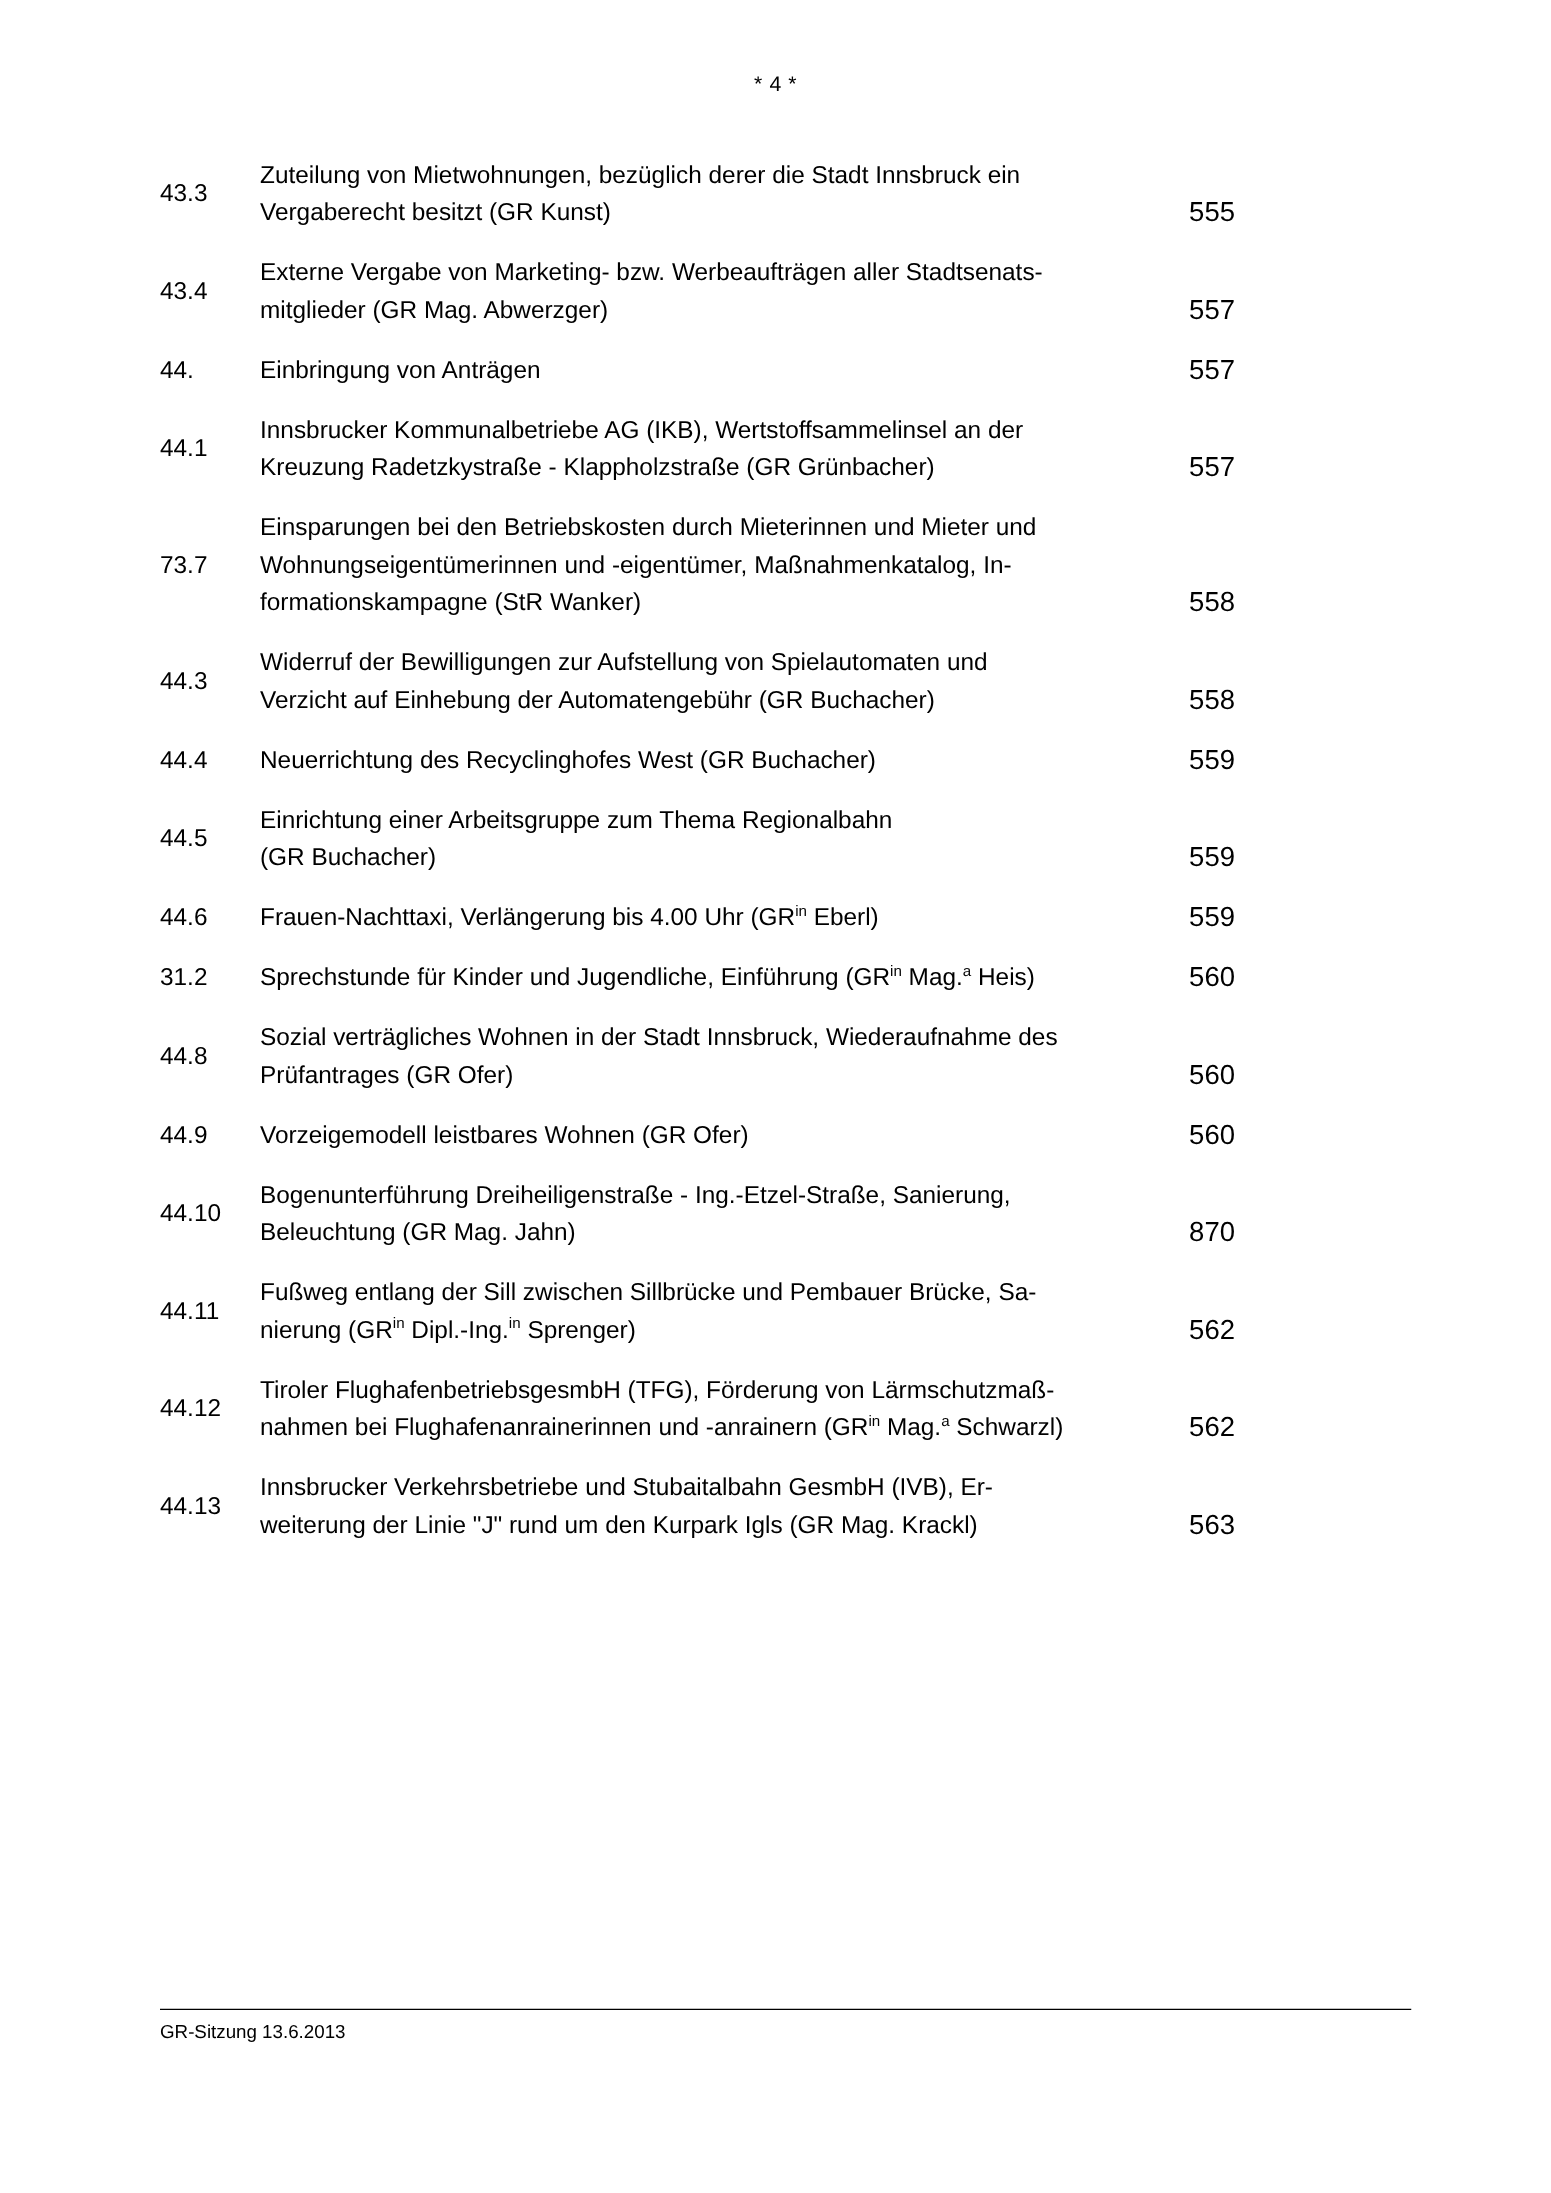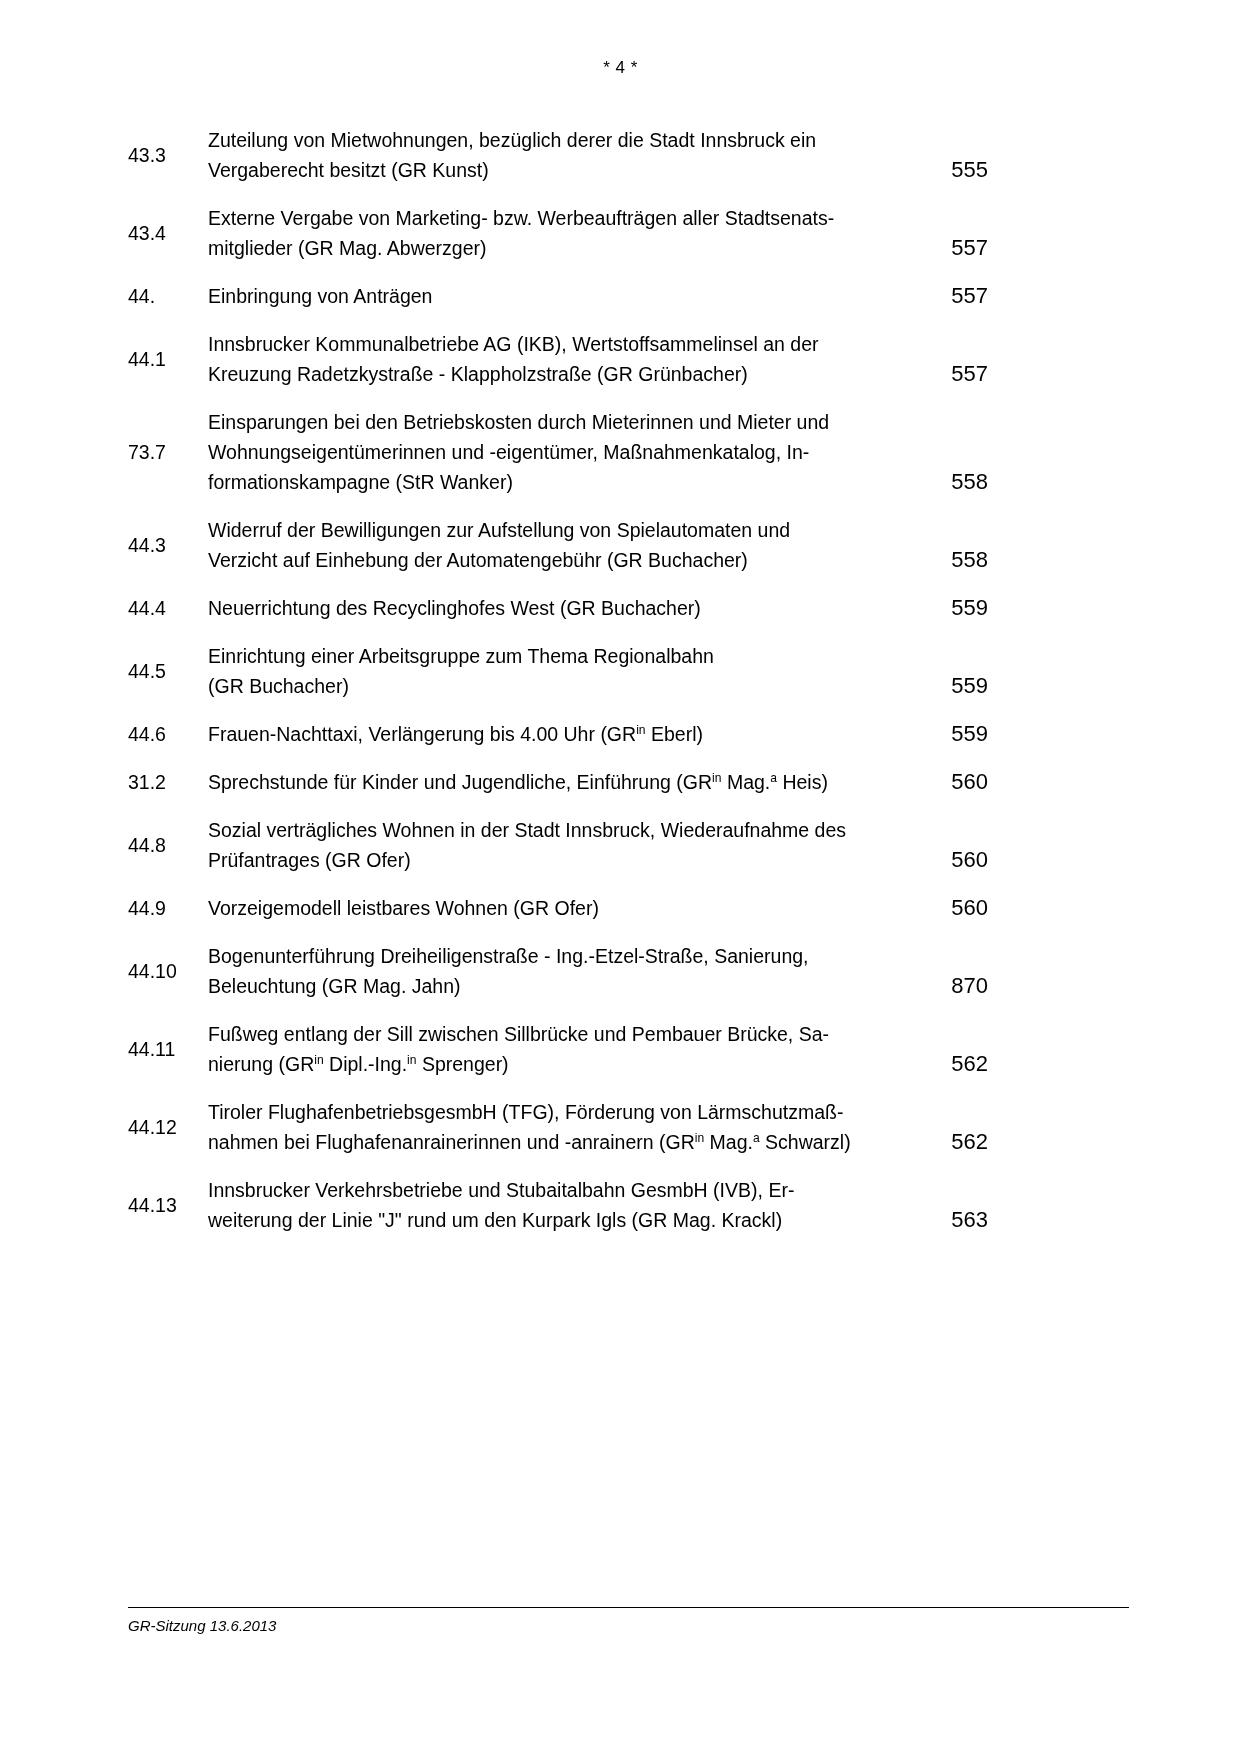--- a/index.html
+++ b/index.html
@@ -63,21 +63,20 @@
   sup {
     font-size: 0.62em;
     vertical-align: super;
     line-height: 0;
   }
   .footer {
     position: absolute;
     left: 128px;
     right: 112px;
     bottom: 118px;
-    font-style: italic;
   }
   .footer-rule {
     border-top: 1px solid #000000;
     width: 100%;
     margin-bottom: 8px;
   }
   .footer-text {
     font-size: 15px;
     line-height: 20px;
   }

